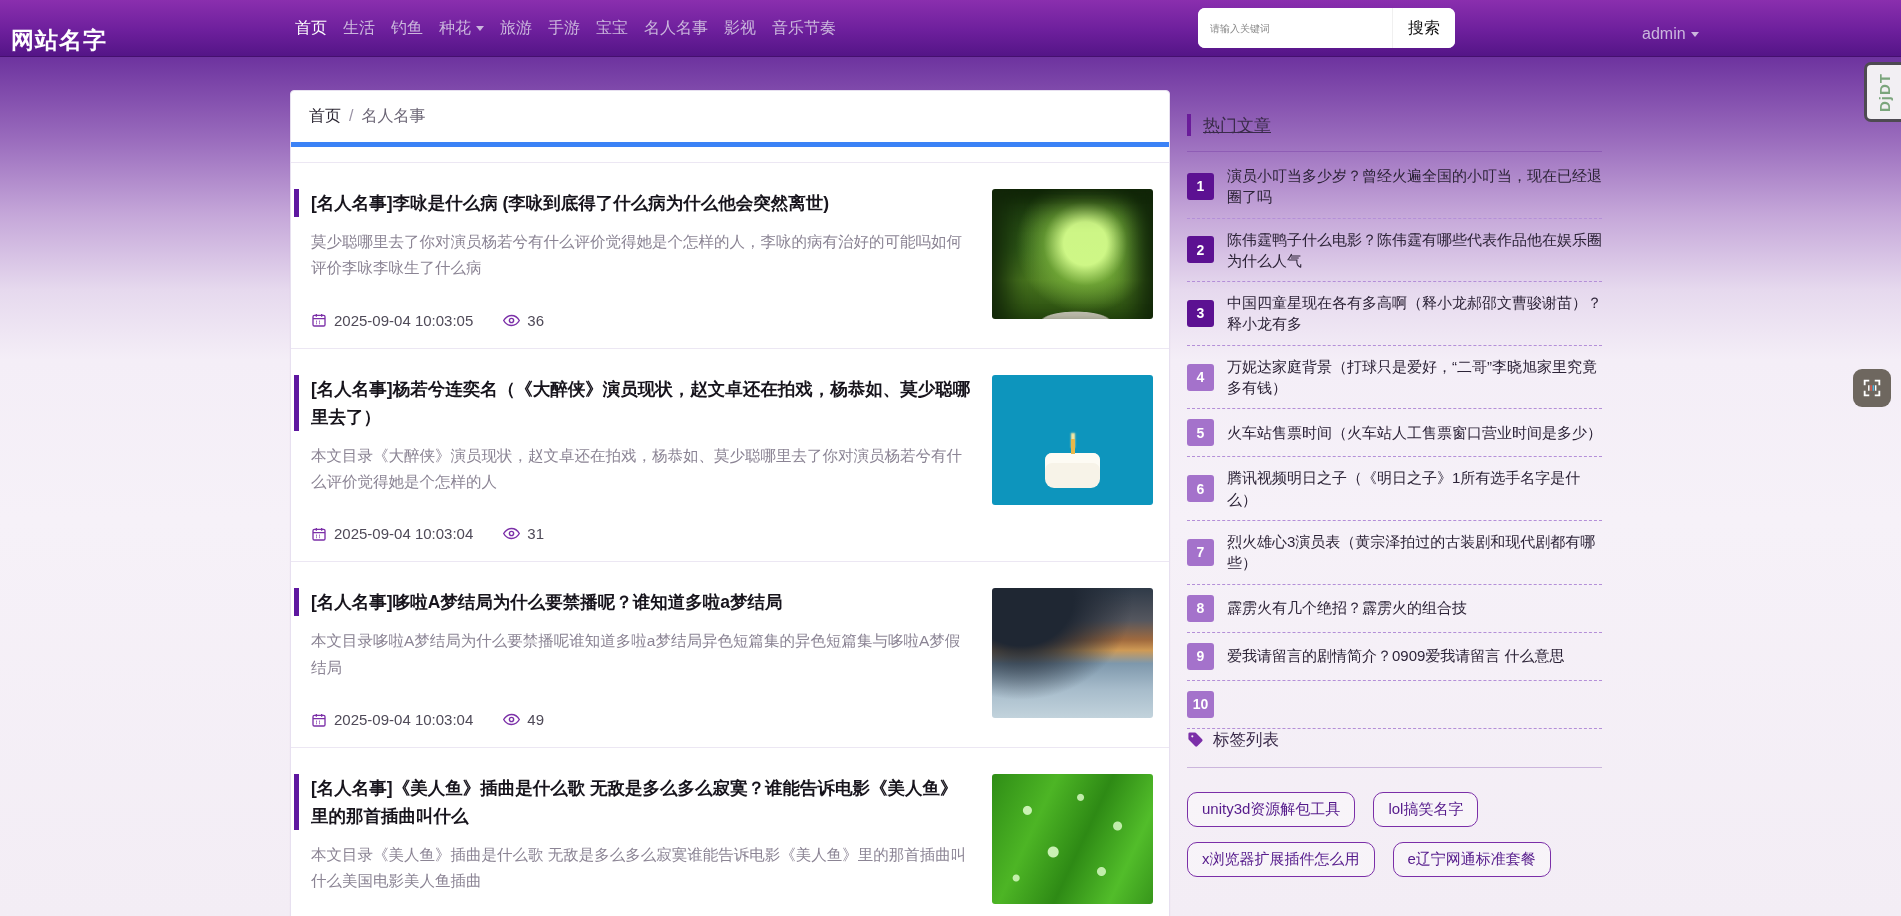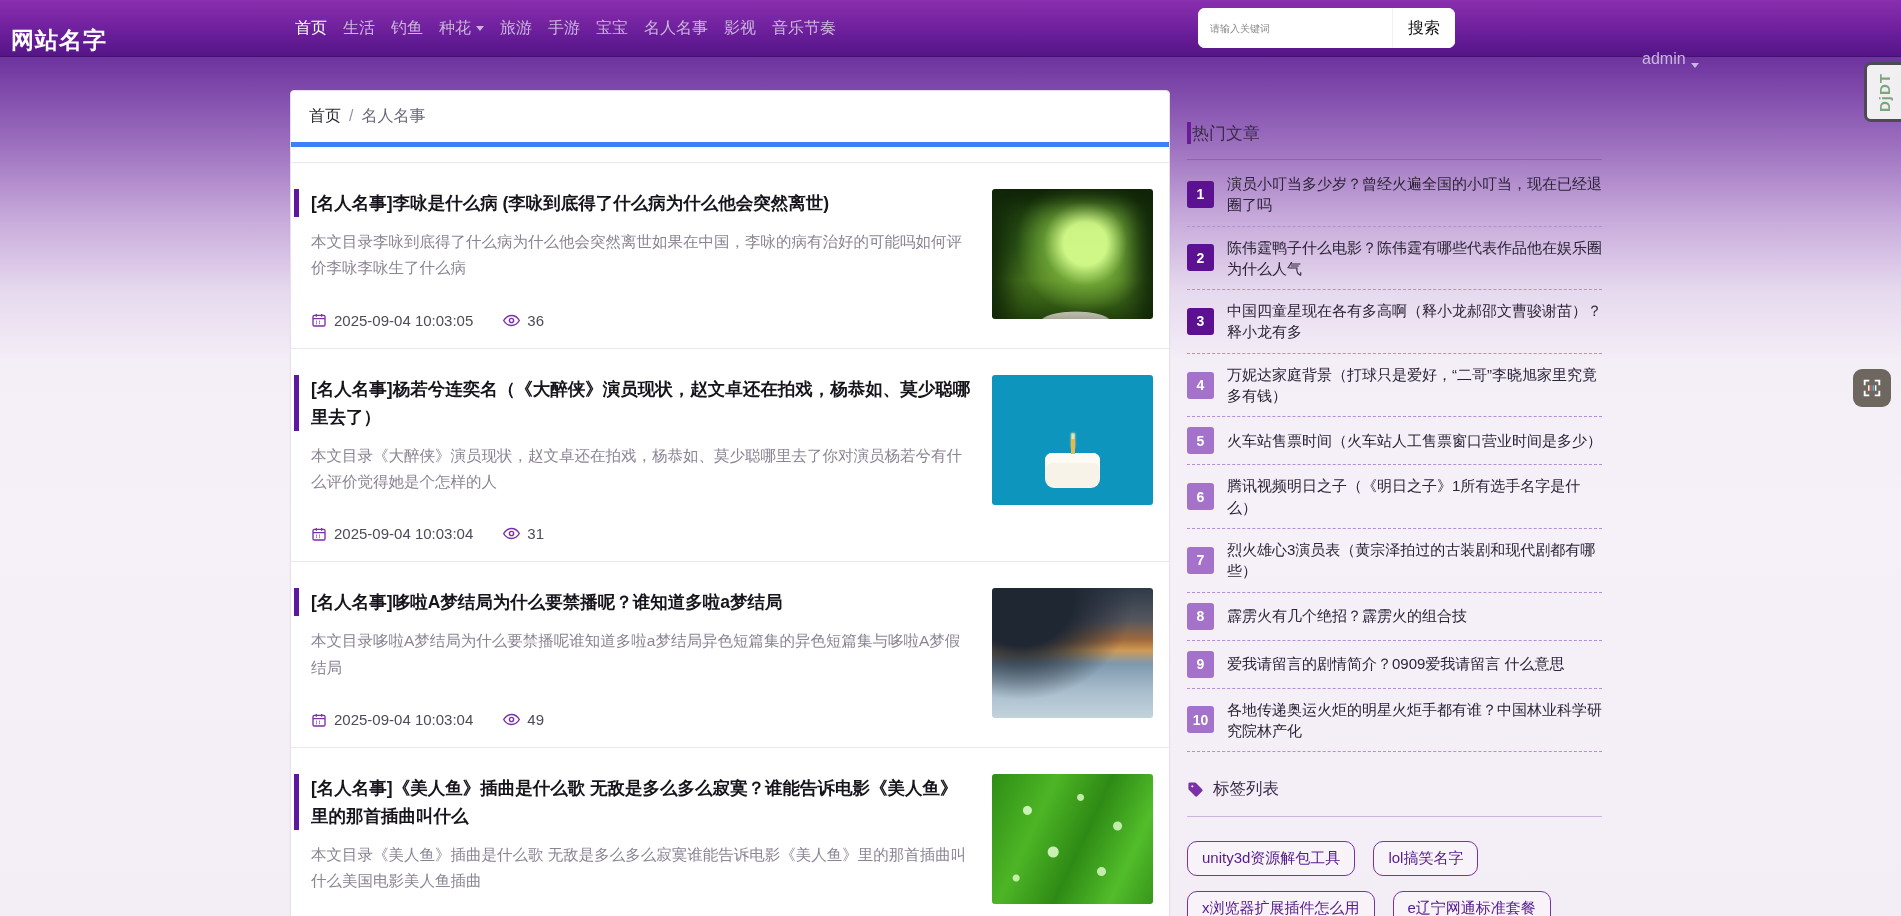--- a/index.html
+++ b/index.html
@@ -20,21 +20,21 @@
   .nav a.active { color:#fff; }
   .caret { display:inline-block; width:0; height:0; border-left:4px solid transparent;
     border-right:4px solid transparent; border-top:5px solid currentColor; margin-left:5px; }
   .search { position:absolute; left:1198px; top:8px; height:40px; display:flex;
     background:#fff; border-radius:7px; overflow:hidden; }
   .search input { width:194px; border:none; outline:none; padding:0 12px; font-size:10px; color:#333;
     font-family:inherit; }
   .search input::placeholder { color:#8a8a8a; }
   .search button { width:63px; border:none; background:#fff; color:#141414; font-size:16px;
     cursor:pointer; font-family:inherit; border-left:1px solid #f0f0f0; }
-  .user { position:absolute; left:1642px; top:0; height:68px; display:flex; align-items:flex-end;
+  .user { position:absolute; left:1642px; top:0; height:68px; display:flex; align-items:center;
     color:#cbb7dd; font-size:16px; cursor:pointer; }
   
   .container { display:flex; align-items:flex-start; gap:17px; margin:34px 0 0 290px; width:1312px; }
   .card { flex:none; width:880px; background:#fff; border:1px solid #e7e0f0; border-radius:4px;
     box-shadow:0 1px 2px rgba(80,40,120,.06); }
   .breadcrumb { padding:15px 18px; border-bottom:5px solid #3b82f6; font-size:16px; color:#322d3a; }
   .breadcrumb a { color:#2c2733; text-decoration:none; }
   .breadcrumb .sep { color:#9a93a5; margin:0 8px; }
   .breadcrumb .cur { color:#6b6575; }
   .list { margin-top:15px; border-top:1px solid #ece7f3; }
@@ -64,31 +64,31 @@
   .t4 { background:
       radial-gradient(circle at 22% 28%, rgba(225,255,205,.85) 0 4px, transparent 5px),
       radial-gradient(circle at 55% 18%, rgba(225,255,205,.8) 0 3px, transparent 4px),
       radial-gradient(circle at 78% 40%, rgba(225,255,205,.8) 0 4px, transparent 5px),
       radial-gradient(circle at 38% 60%, rgba(225,255,205,.85) 0 5px, transparent 6px),
       radial-gradient(circle at 68% 75%, rgba(225,255,205,.8) 0 4px, transparent 5px),
       radial-gradient(circle at 15% 80%, rgba(225,255,205,.8) 0 3px, transparent 4px),
       linear-gradient(115deg,#2f8d16 0%,#4db525 30%,#2e8a15 55%,#52bd2a 80%,#37961b 100%); }
   
   .sidebar { flex:none; width:415px; padding-top:12px; }
-  .hot-title { display:flex; align-items:center; border-left:4px solid #6a1b9a; padding-left:1px;
-    font-size:17px; color:#3a2b4a; margin-top:20px; height:22px; }
+  .hot-title { display:flex; align-items:center; border-left:4px solid #6a1b9a; padding-left:12px;
+    font-size:17px; color:#3a2b4a; margin-top:12px; height:22px;text-decoration:underline; }
   .side-sep { margin-top:15px; border-bottom:1px solid rgba(110,50,160,.35); }
   .hot-list { margin-top:3px; }
   .hot-item { display:flex; align-items:center; gap:13px; padding:10px 0;
     border-bottom:1px dashed #b48fd8; cursor:pointer; }
   .hot-text { font-size:15px; color:#2c2337; line-height:1.42; }
   .rank { flex:none; min-width:27px; height:27px; border-radius:3px; background:#5c1192; color:#fff;
     font-size:14px; font-weight:bold; display:flex; align-items:center; justify-content:center; }
   .rank.light { background:#a472cb; }
-  .tags-title { margin-top:26px; display:flex; align-items:center; gap:9px; font-size:16.5px; color:#3a2b4a; }
+  .tags-title { display:flex; align-items:center; gap:9px; font-size:16.5px; color:#3a2b4a; }
   .tags-sep { margin-top:16px; border-bottom:1px solid rgba(110,50,160,.3); }
   .tags-wrap { margin-top:24px; display:flex; flex-wrap:wrap; gap:15px 18px; }
   .tag { padding:7px 14px; border:1.5px solid #7b2fa8; border-radius:10px; color:#551a8b;
     font-size:15px; text-decoration:none; background:rgba(255,255,255,.35); cursor:pointer; }
   
   .djdt { position:fixed; top:62px; right:0; width:37px; height:60px; background:#f2eff3;
     border:3px solid #4e4a52; border-right:none; border-radius:7px 0 0 7px;
     display:flex; align-items:center; justify-content:center; cursor:pointer; }
   .djdt span { writing-mode:vertical-rl; transform:rotate(180deg); color:#7ba57c;
     font-weight:bold; font-size:15px; letter-spacing:1px; }
@@ -131,21 +131,21 @@
   <div class="card">
     <div class="breadcrumb">
       <a href="#">首页</a><span class="sep">/</span><span class="cur">名人名事</span>
     </div>
 
     <div class="list">
 
       <div class="item">
         <div class="item-main">
           <a class="title" href="#">[名人名事]李咏是什么病 (李咏到底得了什么病为什么他会突然离世)</a>
-          <div class="excerpt">本文目录李咏到底得了什么病为什么他会突然离世如果在中国，李咏的病有治好的可能吗如何评价李咏李咏生了什么病</div>
+          <div class="excerpt">莫少聪哪里去了你对演员杨若兮有什么评价觉得她是个怎样的人，李咏的病有治好的可能吗如何评价李咏李咏生了什么病</div>
           <div class="meta">
             <span class="mi">
                 <svg width="16" height="16" viewBox="0 0 24 24" fill="none" stroke="#7b2fa8" stroke-width="2">
                   <rect x="3" y="5" width="18" height="16" rx="2"></rect>
                   <path d="M8 3v4M16 3v4M3 10h18"></path>
                   <path d="M8 14h1M12 14h1M8 17h1M12 17h1" stroke-width="2.4"></path>
                 </svg>
                 <span>2025-09-04 10:03:05</span>
               </span>
             <span class="mi">
@@ -257,21 +257,20 @@
       <div class="hot-item">
           <span class="rank light">8</span>
           <span class="hot-text">霹雳火有几个绝招？霹雳火的组合技</span>
         </div>
       <div class="hot-item">
           <span class="rank light">9</span>
           <span class="hot-text">爱我请留言的剧情简介？0909爱我请留言 什么意思</span>
         </div>
       <div class="hot-item">
           <span class="rank light">10</span>
-          <span class="hot-text">各地传递奥运火炬的明星火炬手都有谁？中国林业科学研究院林产化</span>
         </div>
     </div>
 
     <div class="tags-title">
       <svg width="17" height="17" viewBox="0 0 24 24" fill="#7b2fa8">
           <path d="M21.4 11.6 12.4 2.6A2 2 0 0 0 11 2H4a2 2 0 0 0-2 2v7c0 .5.2 1 .6 1.4l9 9a2 2 0 0 0 2.8 0l7-7a2 2 0 0 0 0-2.8zM7.5 9A1.5 1.5 0 1 1 9 7.5 1.5 1.5 0 0 1 7.5 9z"></path>
         </svg>
       <span>标签列表</span>
     </div>
     <div class="tags-sep"></div>

